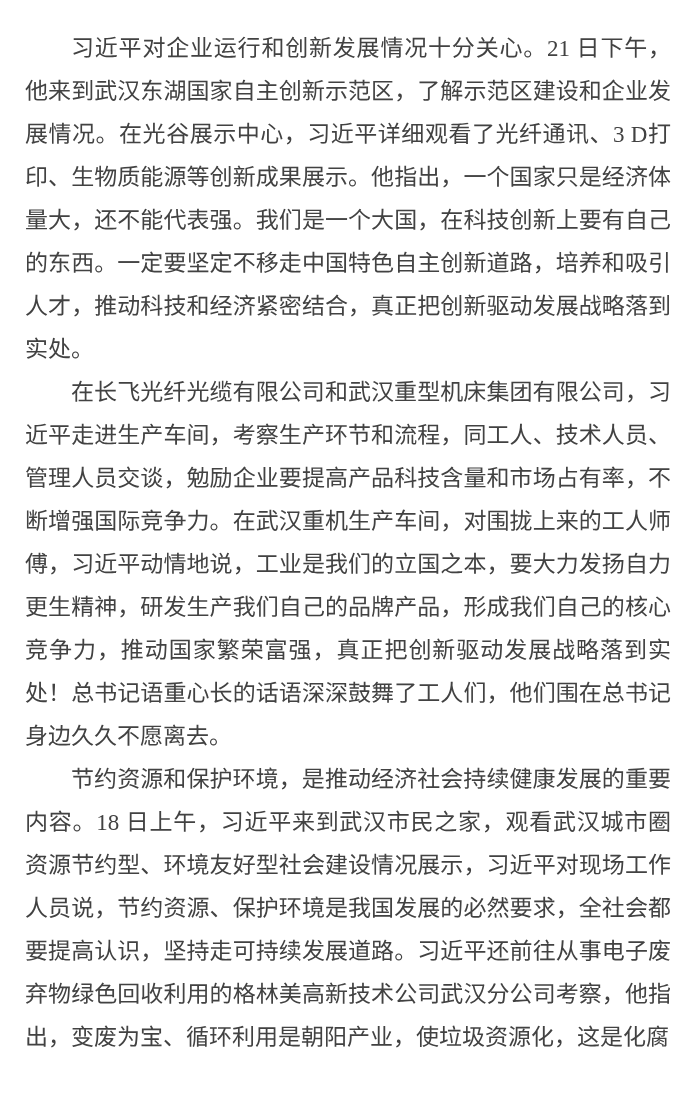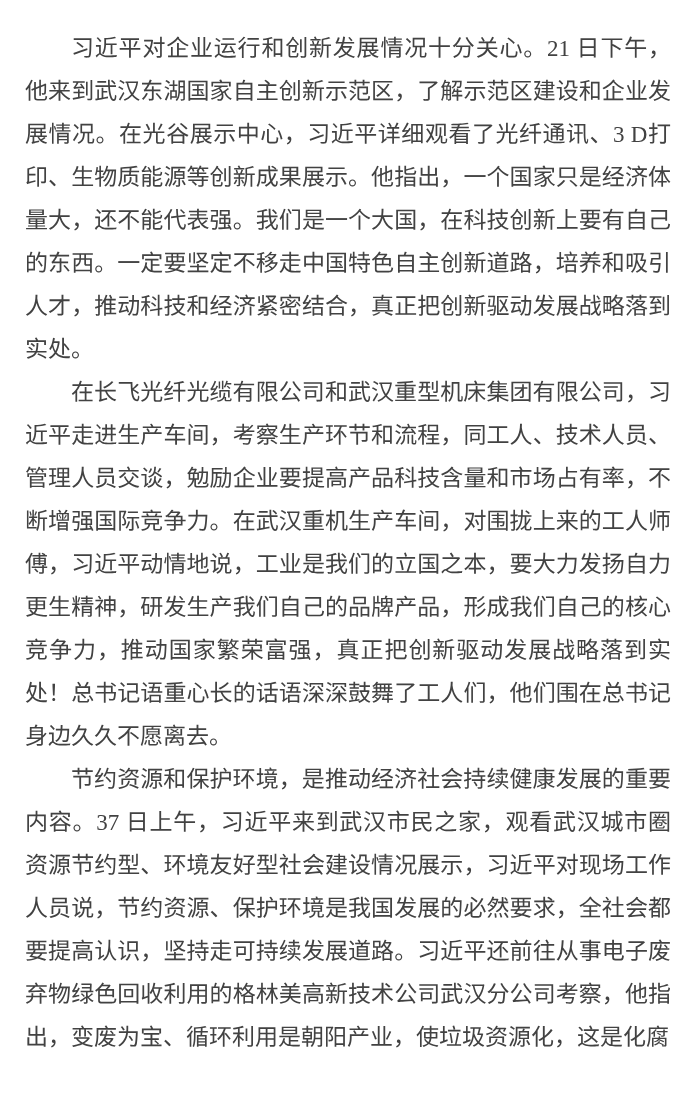--- a/index.html
+++ b/index.html
@@ -31,14 +31,14 @@
     word-break: normal;
     font-weight: 400;
   }
 </style>
 </head>
 <body>
 
 <div class="page">
   <p class="para">习近平对企业运行和创新发展情况十分关心。21 日下午，他来到武汉东湖国家自主创新示范区，了解示范区建设和企业发展情况。在光谷展示中心，习近平详细观看了光纤通讯、3 D打印、生物质能源等创新成果展示。他指出，一个国家只是经济体量大，还不能代表强。我们是一个大国，在科技创新上要有自己的东西。一定要坚定不移走中国特色自主创新道路，培养和吸引人才，推动科技和经济紧密结合，真正把创新驱动发展战略落到实处。</p>
   <p class="para">在长飞光纤光缆有限公司和武汉重型机床集团有限公司，习近平走进生产车间，考察生产环节和流程，同工人、技术人员、管理人员交谈，勉励企业要提高产品科技含量和市场占有率，不断增强国际竞争力。在武汉重机生产车间，对围拢上来的工人师傅，习近平动情地说，工业是我们的立国之本，要大力发扬自力更生精神，研发生产我们自己的品牌产品，形成我们自己的核心竞争力，推动国家繁荣富强，真正把创新驱动发展战略落到实处！总书记语重心长的话语深深鼓舞了工人们，他们围在总书记身边久久不愿离去。</p>
-  <p class="para">节约资源和保护环境，是推动经济社会持续健康发展的重要内容。37 日上午，习近平来到武汉市民之家，观看武汉城市圈资源节约型、环境友好型社会建设情况展示，习近平对现场工作人员说，节约资源、保护环境是我国发展的必然要求，全社会都要提高认识，坚持走可持续发展道路。习近平还前往从事电子废弃物绿色回收利用的格林美高新技术公司武汉分公司考察，他指出，变废为宝、循环利用是朝阳产业，使垃圾资源化，这是化腐</p>
+  <p class="para">节约资源和保护环境，是推动经济社会持续健康发展的重要内容。18 日上午，习近平来到武汉市民之家，观看武汉城市圈资源节约型、环境友好型社会建设情况展示，习近平对现场工作人员说，节约资源、保护环境是我国发展的必然要求，全社会都要提高认识，坚持走可持续发展道路。习近平还前往从事电子废弃物绿色回收利用的格林美高新技术公司武汉分公司考察，他指出，变废为宝、循环利用是朝阳产业，使垃圾资源化，这是化腐</p>
 </div>
 
 </body></html>

